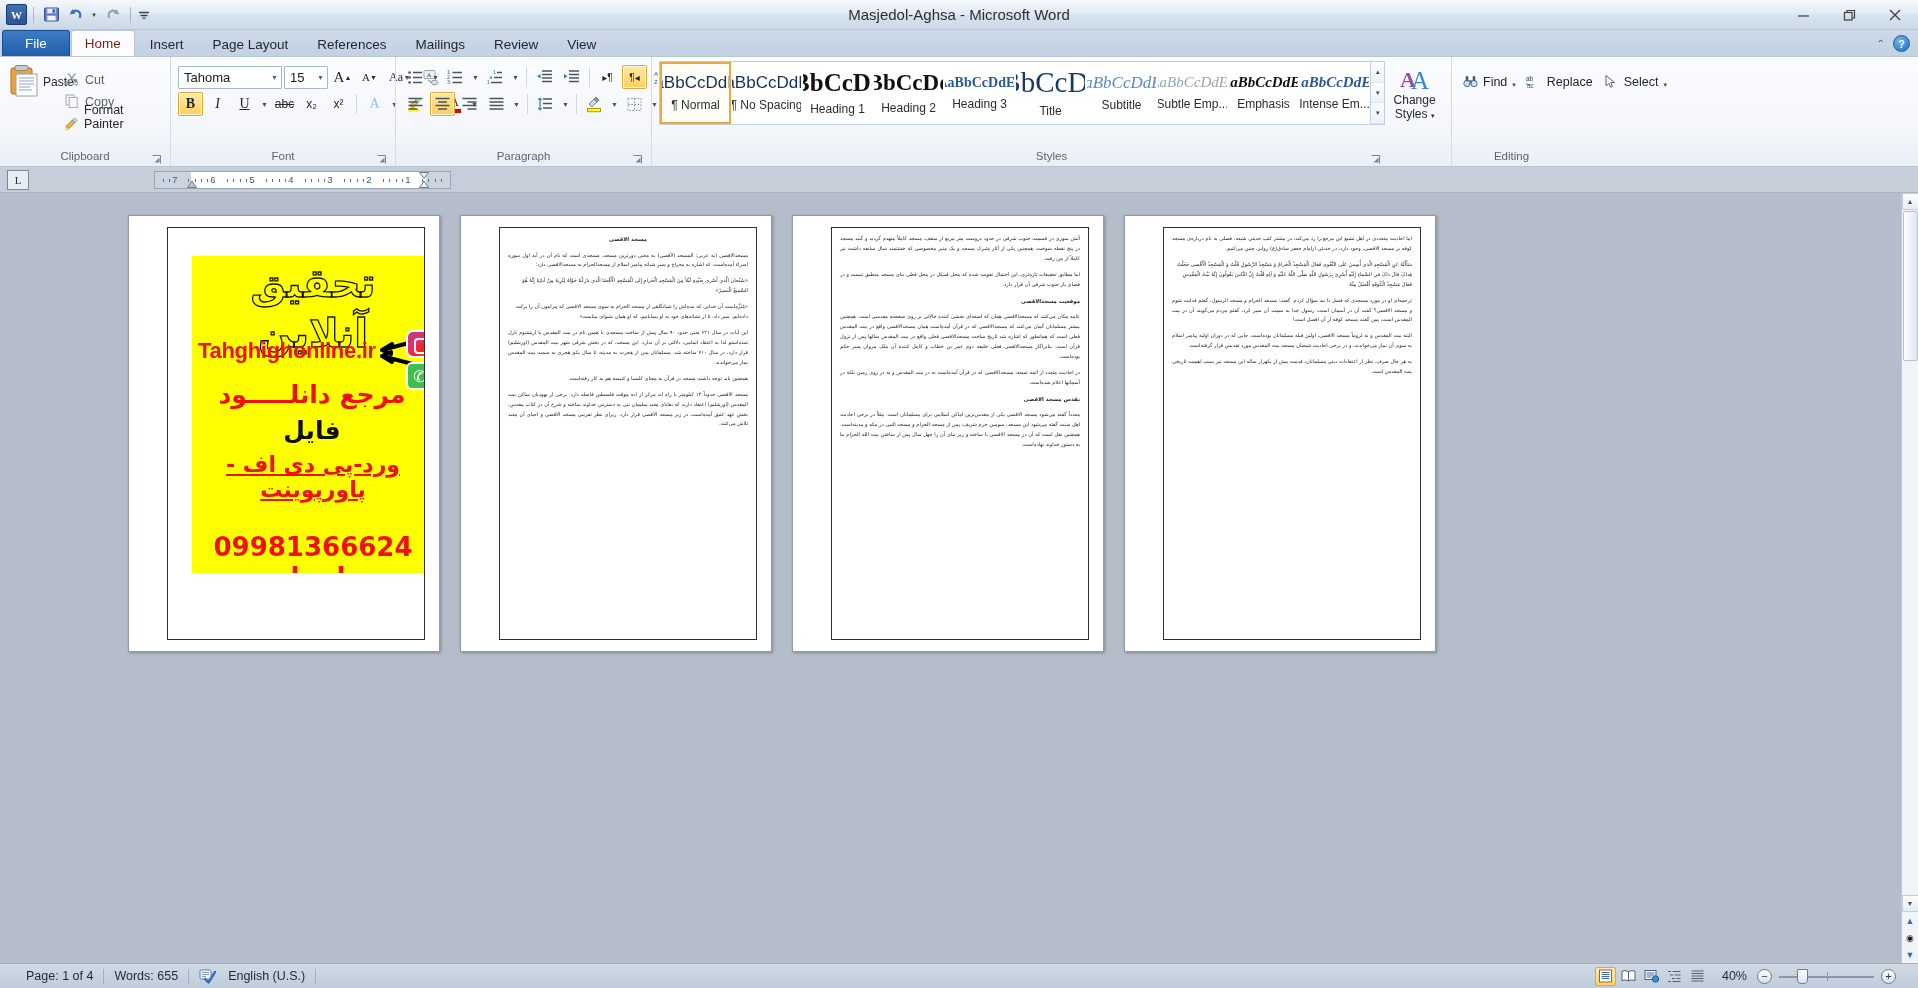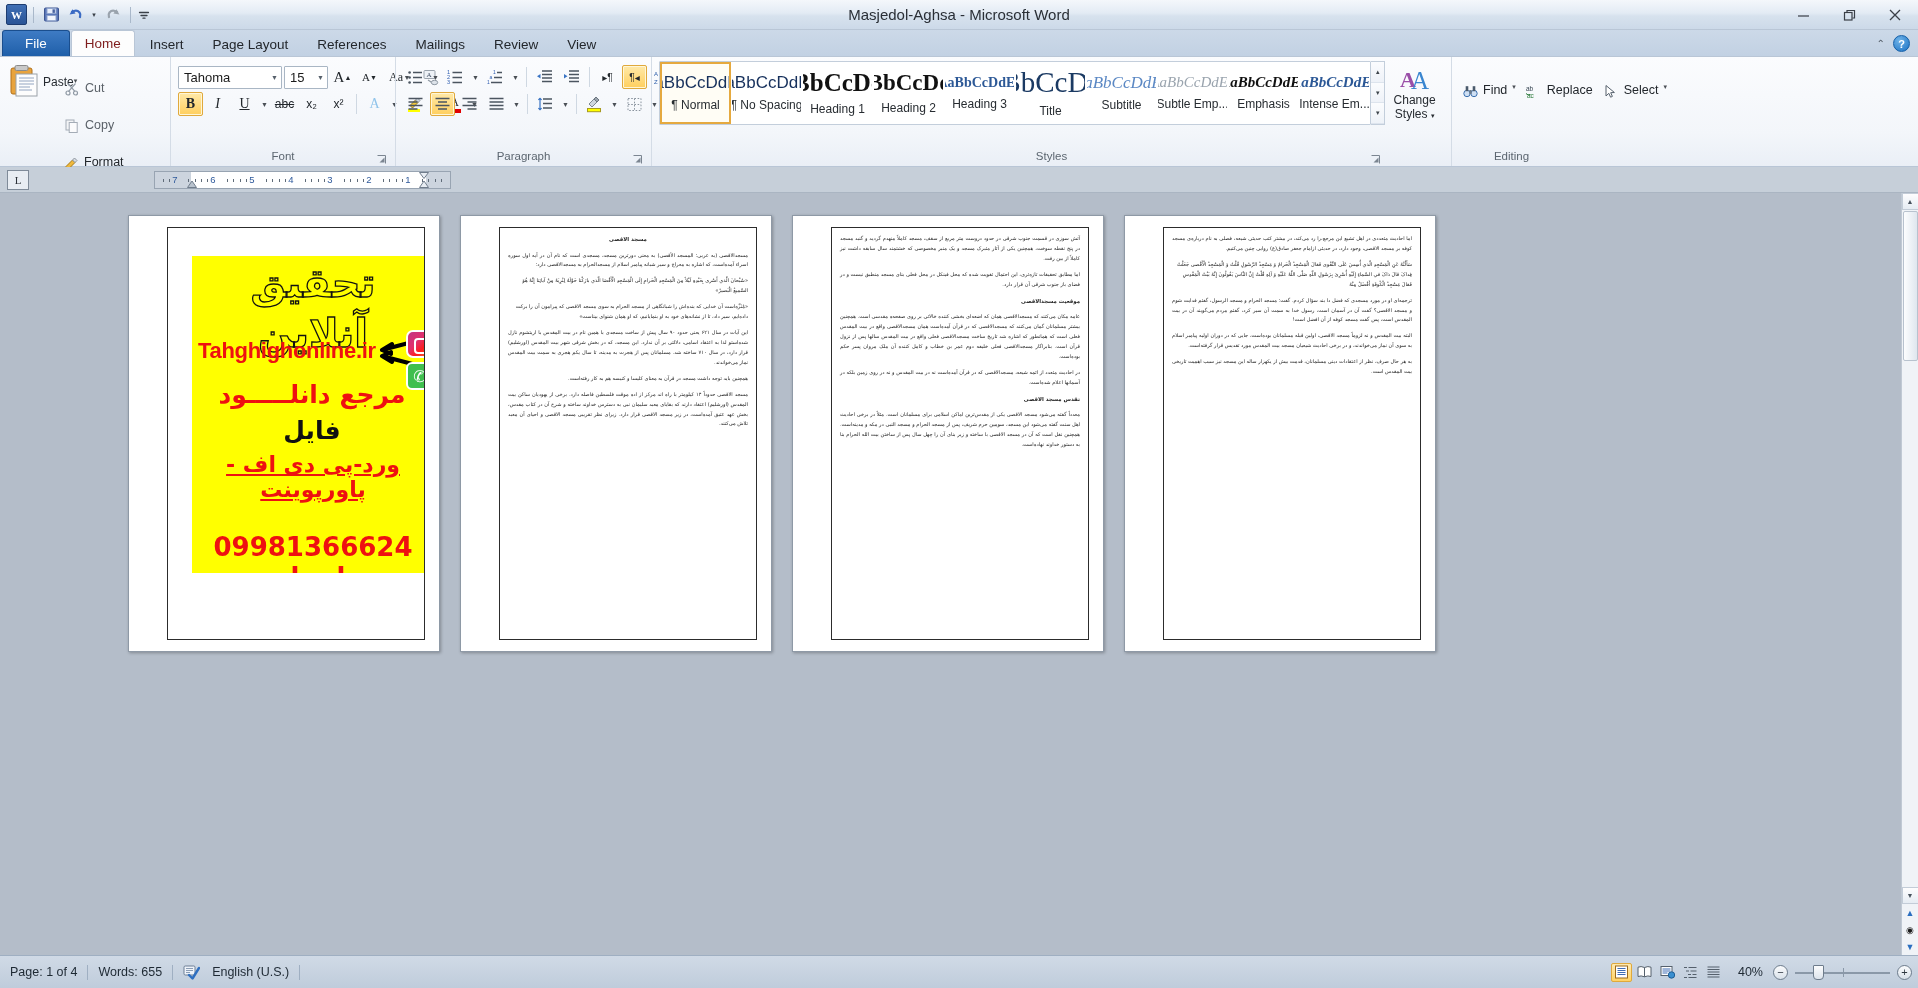--- a/index.html
+++ b/index.html
@@ -121,25 +121,24 @@
   
   .paste-big {
     width: 54px; display: flex; flex-direction: row; align-items: center;
     padding-top: 2px;
   }
   .clip-icon { width: 36px; height: 36px; position: relative; }
   .paste-label { font-size: 12px; margin-top: 1px; color: #262b31; }
   .tri-down { font-size: 7px; color: #4a4f55; line-height: 6px; }
   .clip-cmds { display: flex; flex-direction: column; gap: 1px; padding-top: 5px; }
   .cmd-row {
-    display: flex; align-items: flex-start; gap: 5px;
+    display: flex; align-items: flex-end; gap: 5px;
     height: 21px; padding: 0 5px 0 3px;
     font-size: 12.5px; color: #5a6168;
     border-radius: 2px;
-    margin-top: 15px;
   }
   .cmd-row.enabled { color: #22272c; }
   .cmd-icon { width: 16px; height: 16px; display: flex; align-items: center; justify-content: center; }
 
   
   .font-rows { display: flex; flex-direction: column; gap: 3px; padding-top: 4px; }
   .frow { display: flex; align-items: center; gap: 2px; height: 24px; }
   .combo {
     height: 23px; border: 1px solid #a9b6c4; background: #fff;
     display: flex; align-items: center; justify-content: space-between;
@@ -337,26 +336,26 @@
   .sc-thumb {
     width: 15px; background: linear-gradient(to right,#fcfdfe,#dfe6ee);
     border: 1px solid #b8c2ce; border-radius: 2px; margin: 1px 0;
   }
   .sc-track { flex: 1; }
   .obj-btn { width: 17px; height: 17px; display:flex;align-items:center;justify-content:center; font-size: 9px; }
   .obj-btn.blue { color: #2a6ec0; }
 
   
   .statusbar {
-    height: 33px; flex: none;
+    height: 25px; flex: none;
     background: linear-gradient(to bottom,#d0dae6,#bfccdb);
     border-top: 1px solid #9fafc2;
     display: flex; align-items: center;
     font-size: 12.5px; color: #1e2933;
-    padding: 0 0;
+    padding: 0 16px;
   }
   .sb-item { padding: 0 10px; height: 21px; display: flex; align-items: center; gap: 6px; }
   .sb-sep { width: 1px; height: 15px; background: #9fafc2; }
   .sb-right { margin-left: auto; display: flex; align-items: center; gap: 2px; padding-right: 6px; }
   .viewbtn {
     width: 21px; height: 19px; display: flex; align-items: center; justify-content: center;
     border: 1px solid transparent; border-radius: 2px;
   }
   .viewbtn.active { background: linear-gradient(to bottom,#ffeab0,#ffd265); border-color: #dfa93c; }
   .zoom-text { font-size: 12.5px; padding: 0 8px 0 12px; min-width: 44px; text-align: right; }

